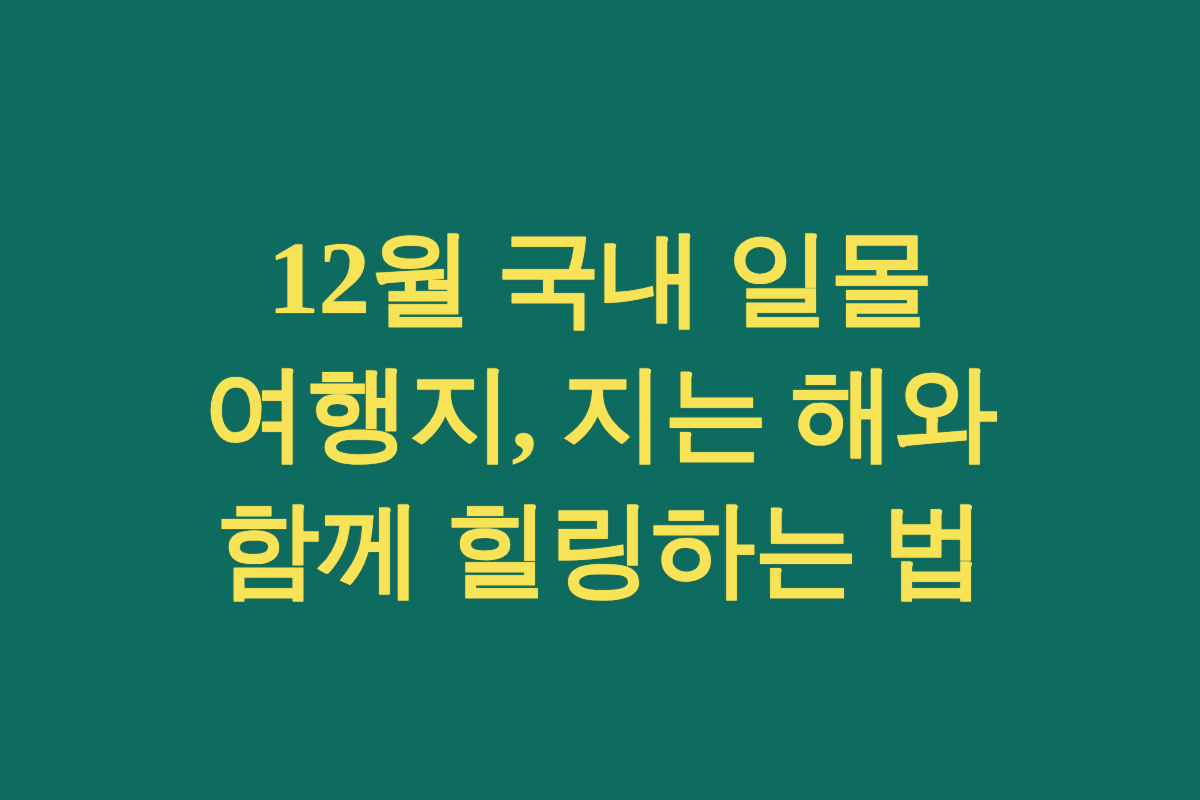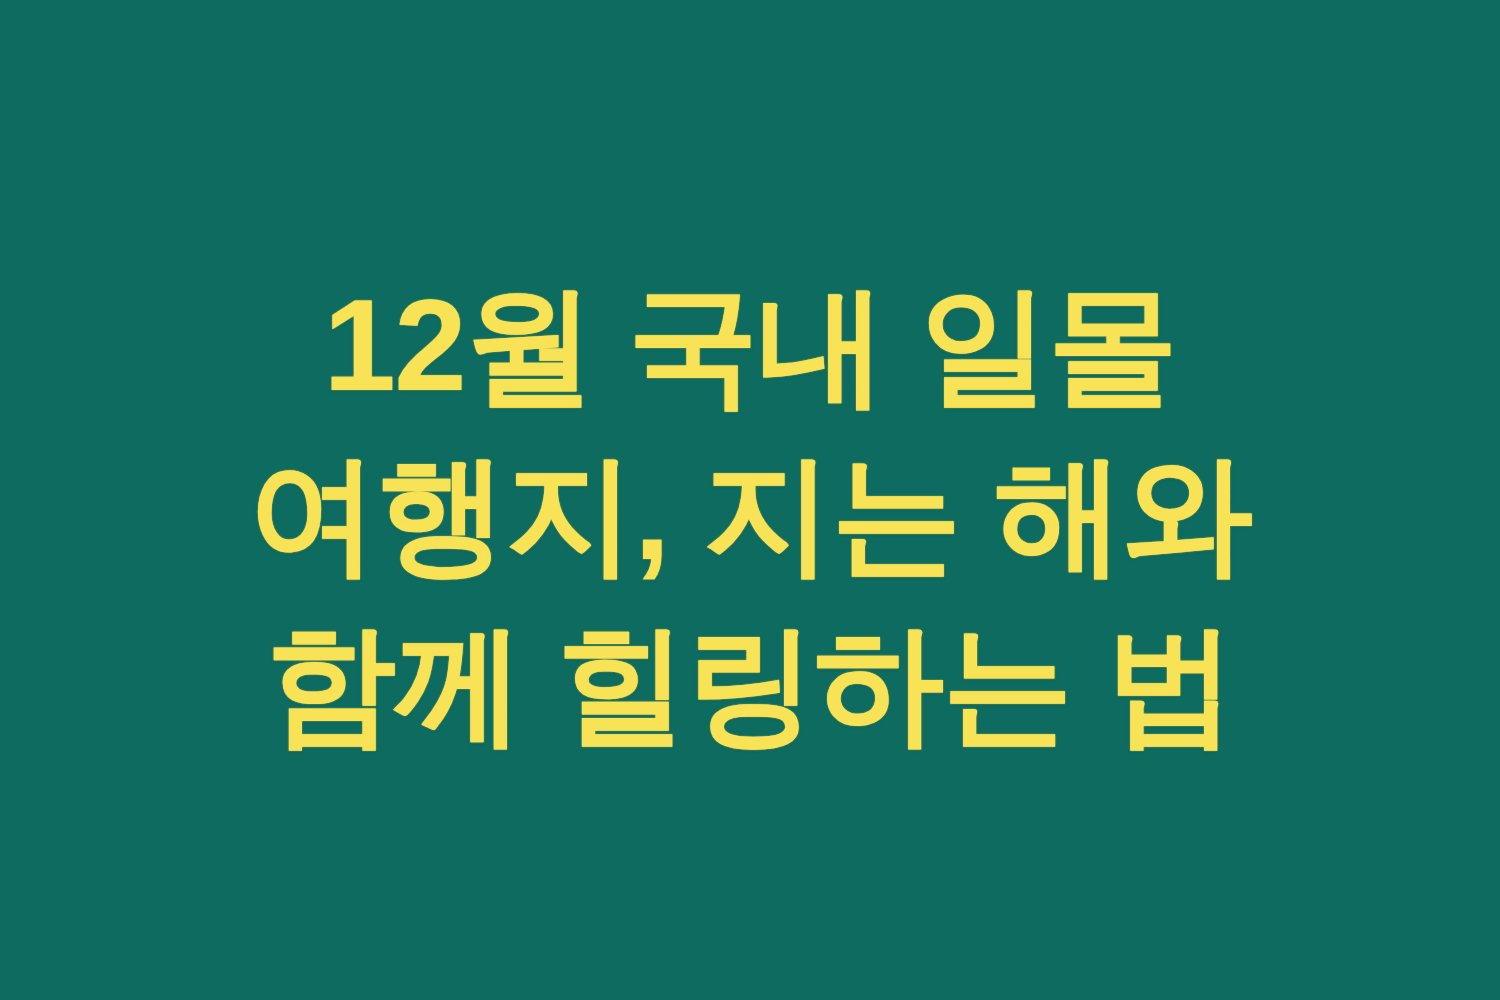--- a/index.html
+++ b/index.html
@@ -27,21 +27,21 @@
   }
 
   #title-block {
     width: 1000px;
     text-align: center;
     padding-top: 26px; 
   }
 
   #headline {
     margin: 0;
-    font-family: Liberation Sans, sans-serif;
+    font-family: Liberation Serif, serif;
     font-weight: 700;
     font-size: 104px;
     line-height: 1.30;
     letter-spacing: -0.012em;
     word-break: keep-all;
     overflow-wrap: break-word;
     
     text-shadow:
       0 0 1.2px rgba(248, 226, 86, 0.95),
       0 1px 2px rgba(8, 70, 62, 0.30);

